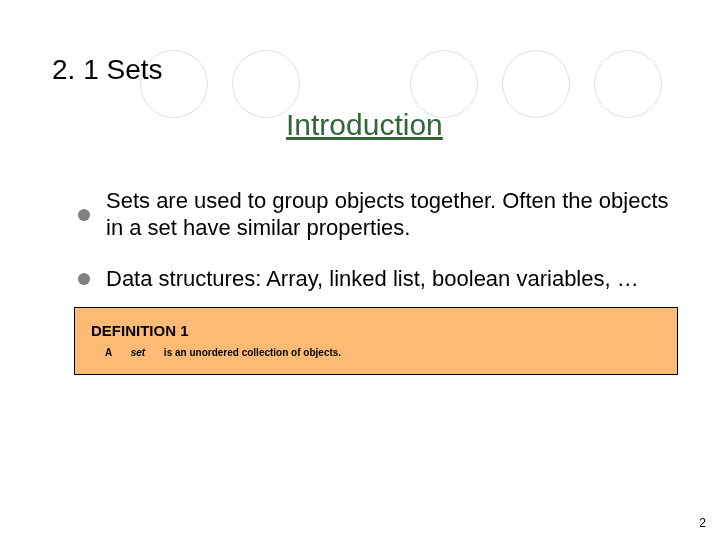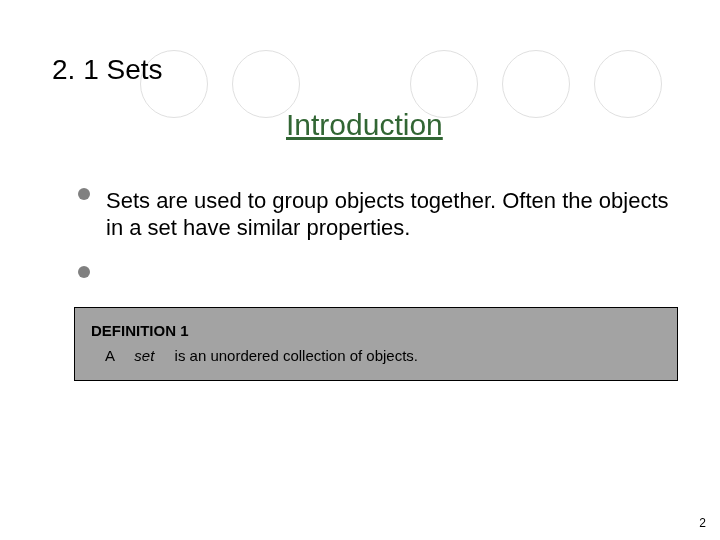--- a/index.html
+++ b/index.html
@@ -48,21 +48,21 @@
     text-decoration: underline;
   }
   .bullets {
     position: absolute;
     top: 148px;
     left: 38px;
     right: 32px;
   }
   .bullet-item {
     display: flex;
-    align-items: flex-start;
+    align-items: center;
     margin-bottom: 2px;
   }
   .bullet-marker {
     width: 12px;
     height: 12px;
     background: #808080;
     border-radius: 50%;
     flex-shrink: 0;
     margin-top: 8px;
     margin-right: 8px;
@@ -71,32 +71,32 @@
     font-size: 22px;
     color: #000;
     line-height: 1.22;
   }
   .def-box {
     position: absolute;
     top: 283px;
     left: 50px;
     width: 604px;
     border: 1px solid #000;
-    background: #a3a3a3;
+    background: #fdba74;
     padding: 6px 8px 8px 8px;
   }
   .def-title {
     font-size: 15px;
     font-weight: bold;
     color: #000;
     margin-bottom: 2px;
   }
   .def-body {
-    font-size: 15px;
-    font-weight: normal;
+    font-size: 10px;
+    font-weight: bold;
     color: #000;
     padding-left: 6px;
   }
   .def-body .italic { font-style: italic; }
   .page-num {
     position: absolute;
     bottom: 18px;
     right: 22px;
     font-size: 12px;
     color: #000;
@@ -117,20 +117,21 @@
 
 <div class="subtitle">Introduction</div>
 
 <div class="bullets">
   <div class="bullet-item">
     <div class="bullet-marker"></div>
     <div class="bullet-text">Sets are used to group objects together. Often the objects in a set have similar properties.</div>
   </div>
   <div class="bullet-item">
     <div class="bullet-marker"></div>
+    <div class="bullet-text">Data structures: Array, linked list, boolean variables, …</div>
   </div>
 </div>
 
 <div class="def-box">
   <div class="def-title">DEFINITION 1</div>
   <div class="def-body">
     <span> A </span><span class="italic">set</span><span> is an unordered collection of objects.</span>
   </div>
 </div>
 

